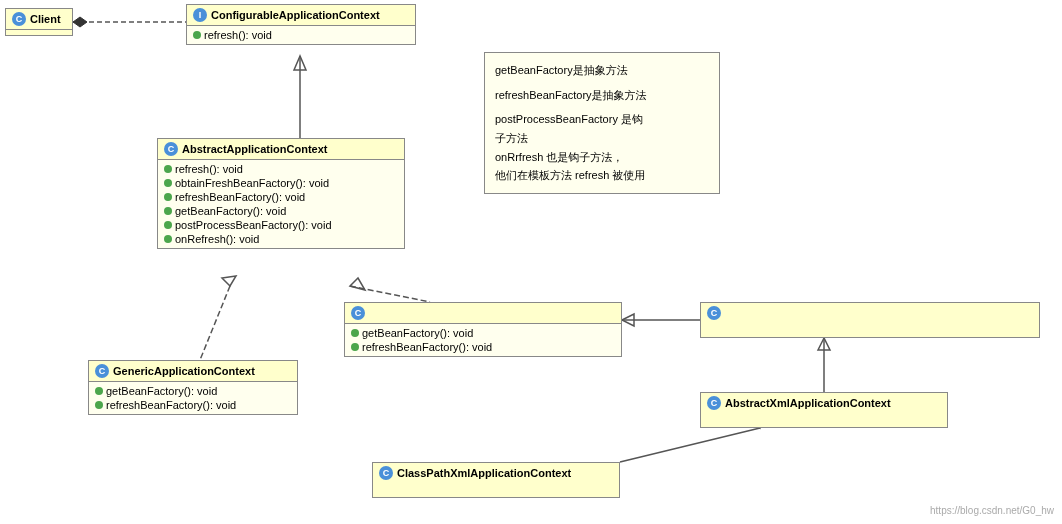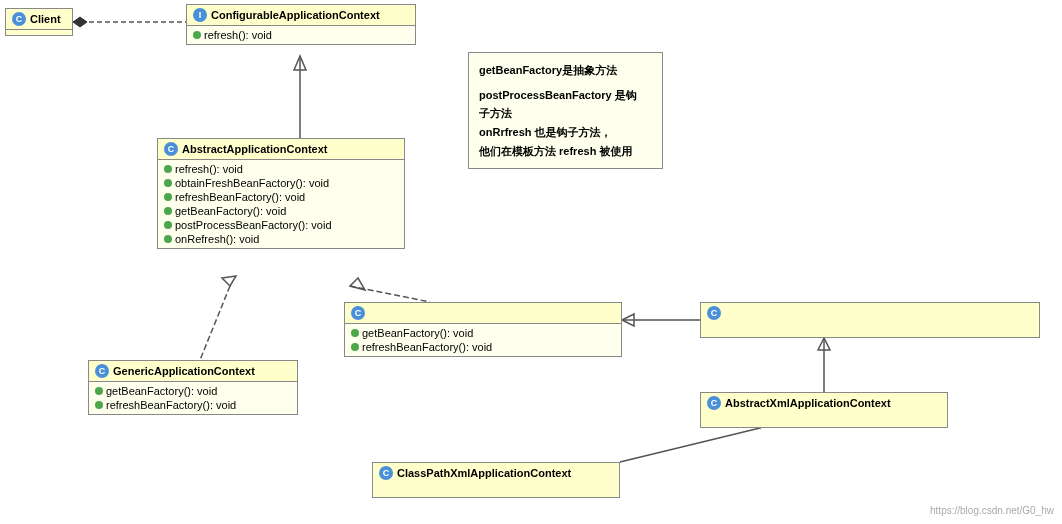--- a/index.html
+++ b/index.html
@@ -133,22 +133,23 @@
       <span>ConfigurableApplicationContext</span>
     </div>
     <div class="box-body">
       <div class="method-line">
         <span class="method-dot"></span>
         <span>refresh(): void</span>
       </div>
     </div>
   </div>
 
-  <div class="note-box" style="left:468px;top:52px;width:195px;font-weight:bold;">
+  <div class="note-box" style="left:484px;top:52px;width:236px;">
     <div>getBeanFactory是抽象方法</div>
+    <div style="margin-top:6px;">refreshBeanFactory是抽象方法</div>
     <div style="margin-top:6px;">postProcessBeanFactory 是钩<br>子方法</div>
     <div style="">onRrfresh 也是钩子方法，<br>他们在模板方法 refresh 被使用</div>
   </div>
 
   <div class="uml-box" style="left:157px;top:138px;width:248px;">
     <div class="box-header">
       <span class="iface-icon">C</span>
       <span>AbstractApplicationContext</span>
     </div>
     <div class="box-body">

